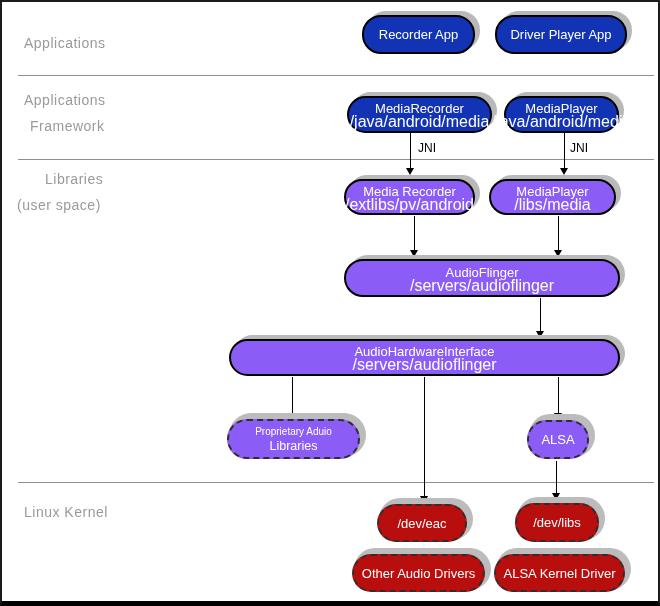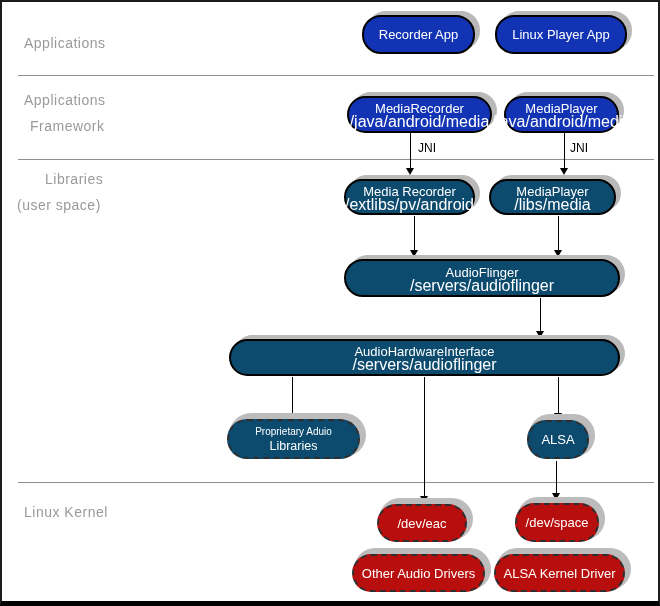--- a/index.html
+++ b/index.html
@@ -14,21 +14,21 @@
   }
   .sep { position:absolute; left:16px; width:636px; height:1px; background:#8f8f8f; }
   .node {
     position:absolute; box-sizing:border-box; border:2px solid #000; border-radius:19px;
     color:#fff; display:flex; flex-direction:column; align-items:center; justify-content:center;
     text-align:center; box-shadow:5px -4px 0 0 #b9b9b9;
   }
   .node .t { font-size:13px; line-height:15px; }
   .node .s { font-size:16px; line-height:12px; }
   .blue  { background:#1233b4; }
-  .green { background:#0c4a6e; }
+  .green { background:#8b5cf6; }
   .red   { background:#b80e0e; }
   .dashed { border:2px dashed #2e2e2e; box-shadow:4px -4px 0 2px #bcbcbc; }
   .vline { position:absolute; width:1px; background:#000; }
   .ahead {
     position:absolute; width:0; height:0;
     border-left:4px solid transparent; border-right:4px solid transparent;
     border-top:7px solid #000;
   }
   .edge-label { position:absolute; color:#000; font-size:12px; }
 </style>
@@ -43,21 +43,21 @@
   <div class="layer-label" style="left:22px; top:497px;">Linux Kernel</div>
 
   <div class="sep" style="top:73px;"></div>
   <div class="sep" style="top:157px;"></div>
   <div class="sep" style="top:480px;"></div>
 
   <div class="node blue" style="left:360px; top:13px; width:113px; height:39px;">
     <div class="t">Recorder App</div>
   </div>
   <div class="node blue" style="left:493px; top:13px; width:132px; height:39px;">
-    <div class="t">Linux Player App</div>
+    <div class="t">Driver Player App</div>
   </div>
 
   <div class="node blue" style="left:345px; top:94px; width:145px; height:37px;">
     <div class="t">MediaRecorder</div>
     <div class="s">/java/android/media</div>
   </div>
   <div class="node blue" style="left:502px; top:94px; width:115px; height:37px;">
     <div class="t">MediaPlayer</div>
     <div class="s">/java/android/media</div>
   </div>
@@ -114,21 +114,21 @@
     <div class="t">ALSA</div>
   </div>
 
   <div class="vline" style="left:554px; top:459px; height:32px;"></div>
   <div class="ahead" style="left:550px; top:491px;"></div>
 
   <div class="node red dashed" style="left:375px; top:502px; width:90px; height:38px;">
     <div class="t">/dev/eac</div>
   </div>
   <div class="node red dashed" style="left:513px; top:501px; width:84px; height:39px;">
-    <div class="t">/dev/space</div>
+    <div class="t">/dev/libs</div>
   </div>
   <div class="node red dashed" style="left:350px; top:552px; width:133px; height:38px;">
     <div class="t">Other Audio Drivers</div>
   </div>
   <div class="node red dashed" style="left:492px; top:552px; width:131px; height:38px;">
     <div class="t">ALSA Kernel Driver</div>
   </div>
 
 </div>
 

